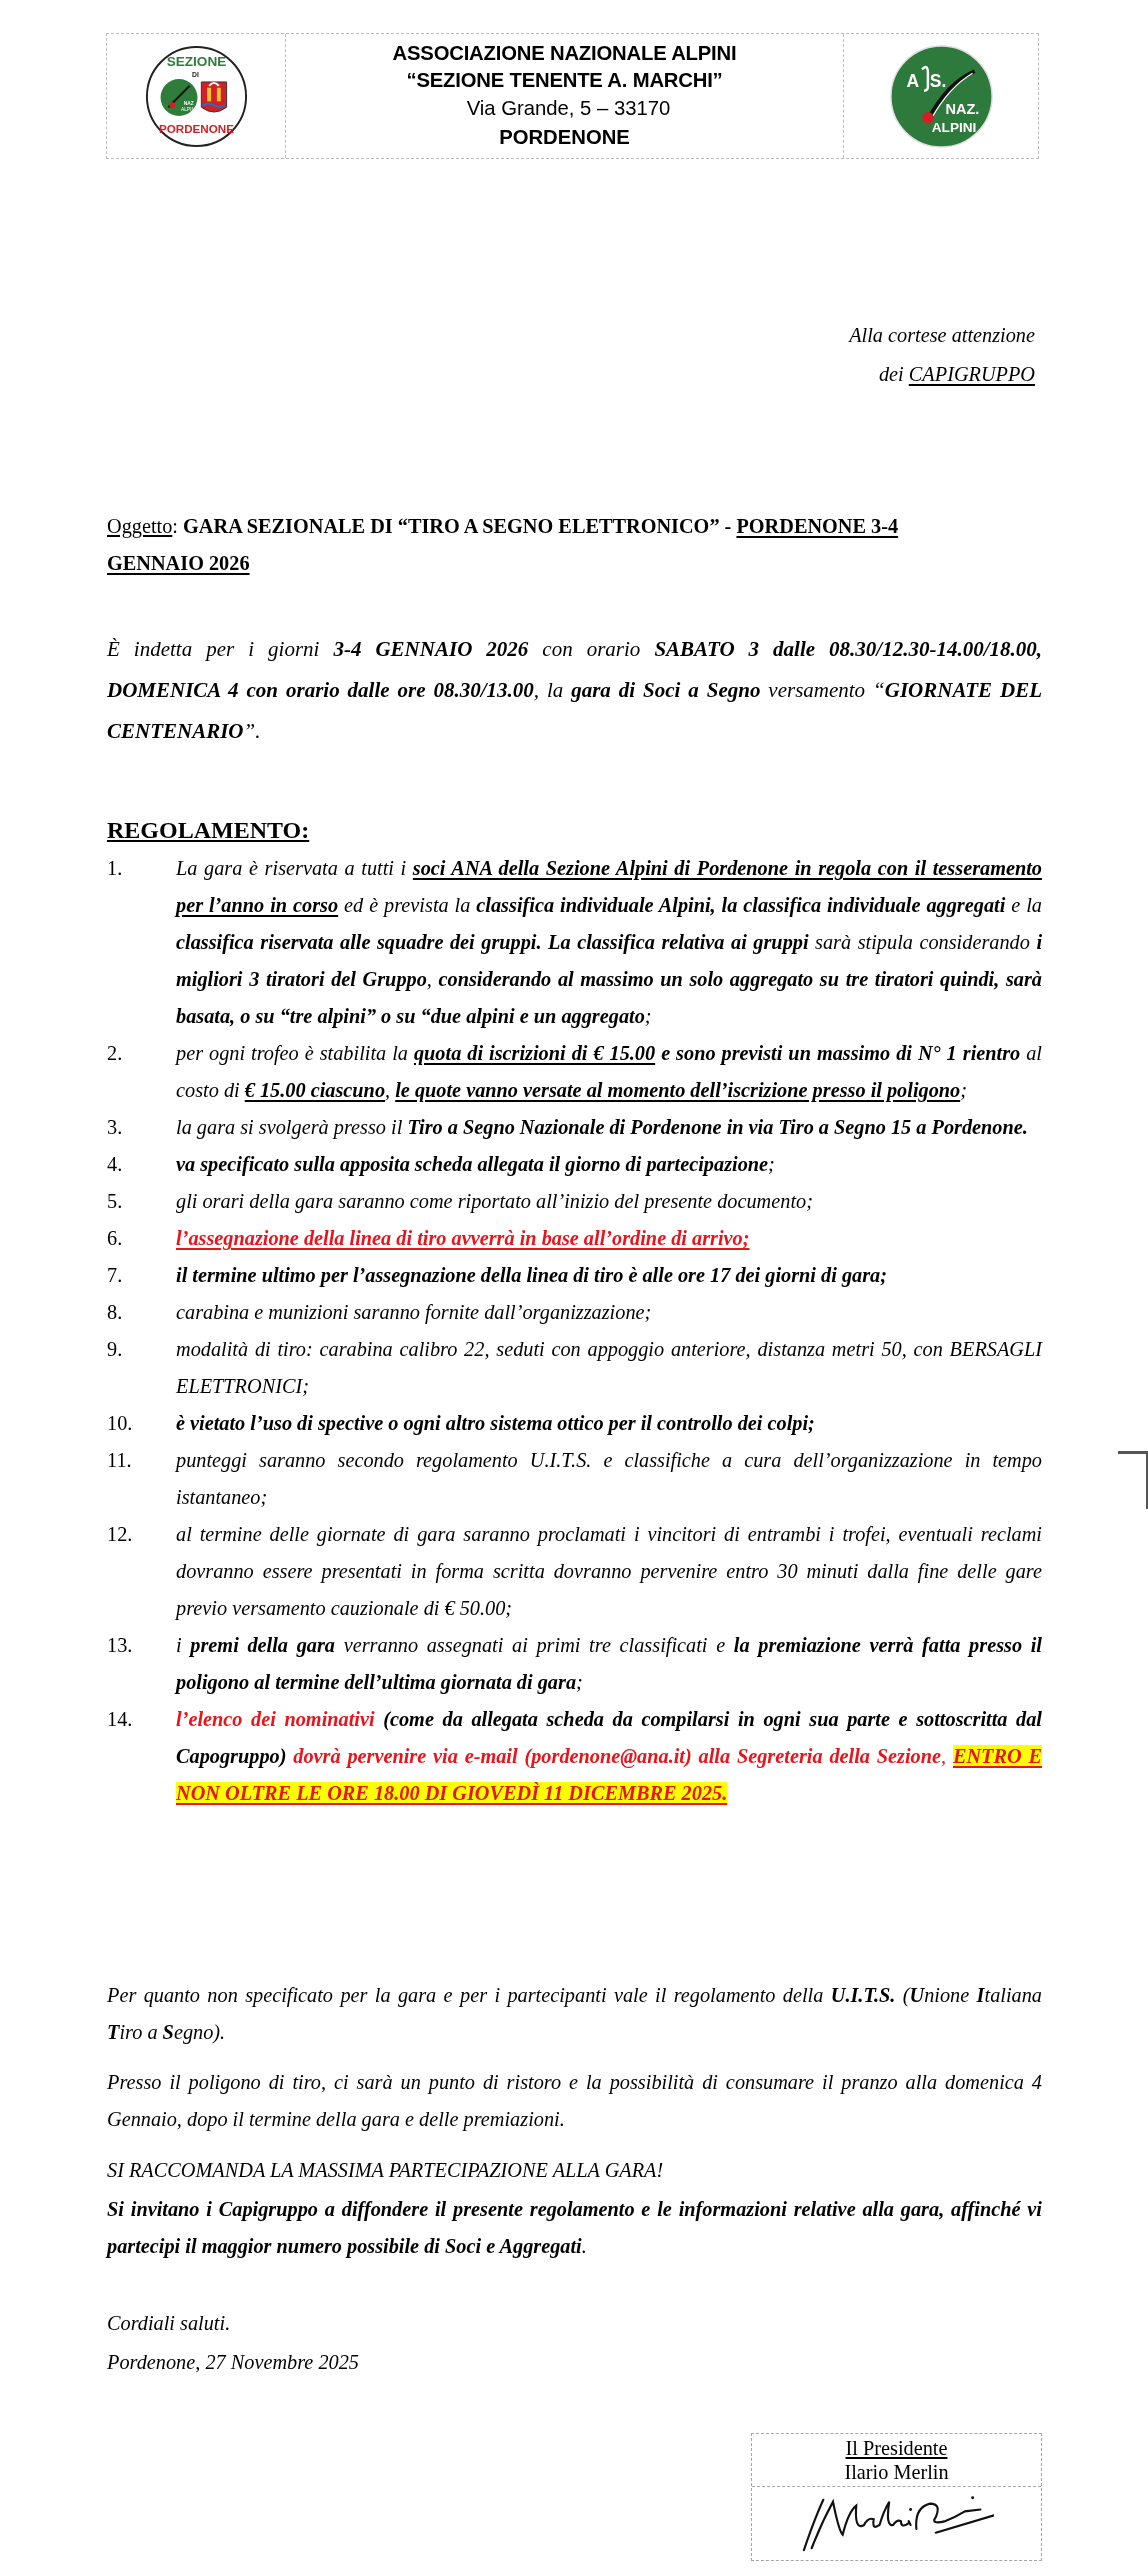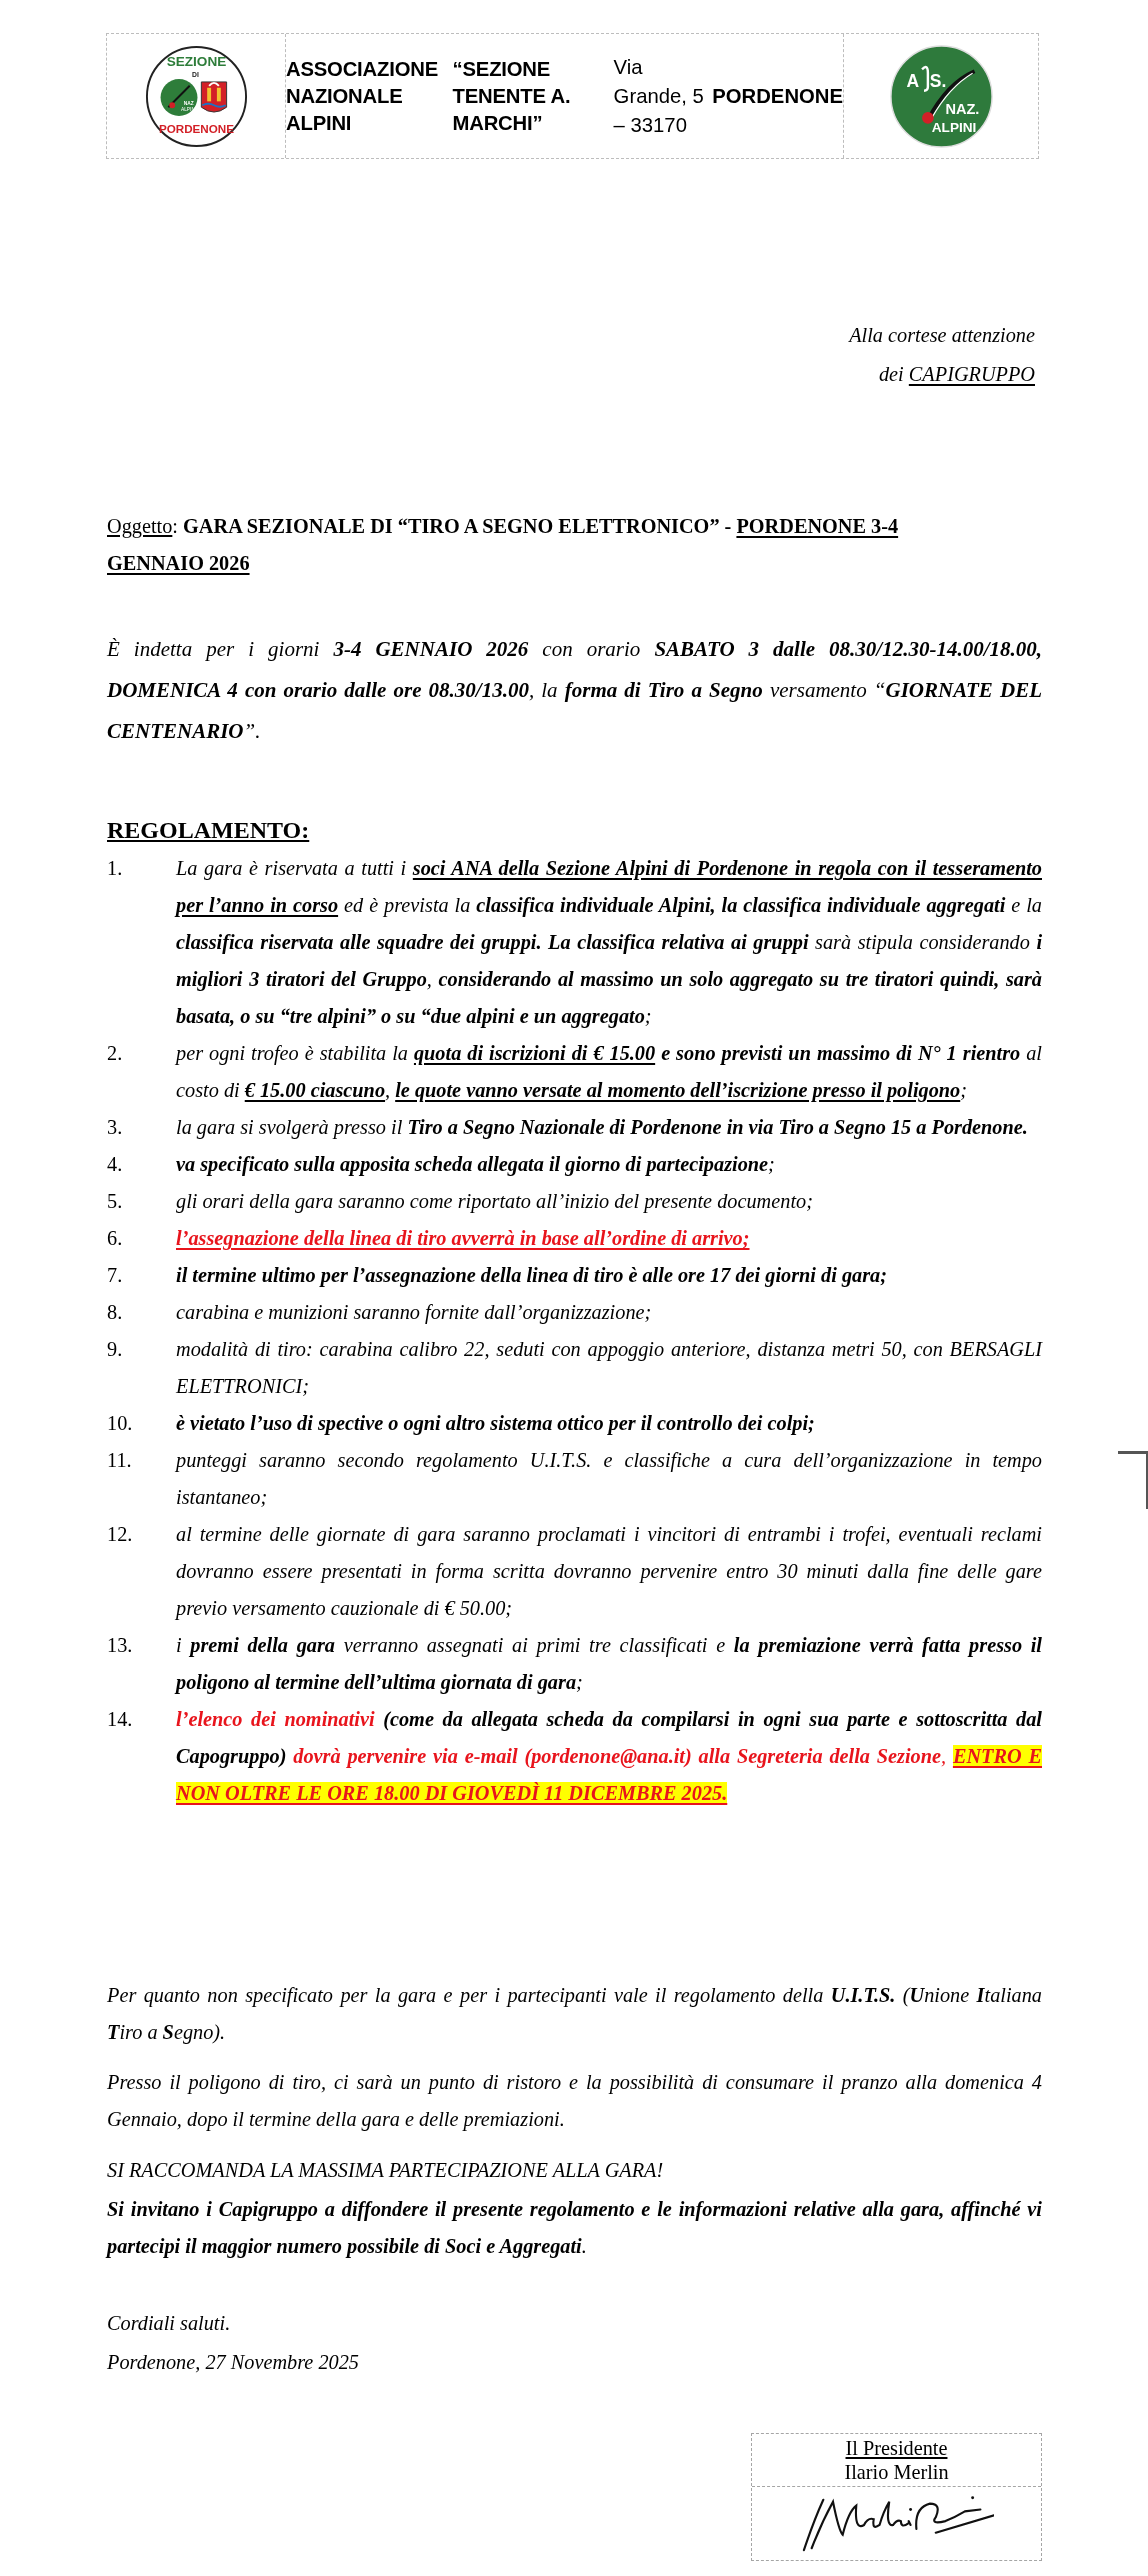--- a/index.html
+++ b/index.html
@@ -5,21 +5,21 @@
   html, body { margin: 0; padding: 0; background: #ffffff; }
   body { width: 1149px; height: 2576px; position: relative; overflow: hidden;
          font-family: "Liberation Serif", "DejaVu Serif", serif; color: #000; }
   .page { position: absolute; left: 0; top: 0; width: 1145px; height: 2576px; }
 
   
   .hdr { position: absolute; left: 106px; top: 33px; width: 933px; height: 126px;
          border: 1px dashed #bdbdbd; box-sizing: border-box; display: flex; }
   .hdr-cell { box-sizing: border-box; height: 100%; display: flex; align-items: center; justify-content: center; }
   .hdr-left { width: 179px; border-right: 1px dashed #bdbdbd; }
-  .hdr-mid  { flex: 1; border-right: 1px dashed #bdbdbd;
+  .hdr-mid  { flex: 1; flex-direction: column; border-right: 1px dashed #bdbdbd;
               font-family: "Liberation Sans", "DejaVu Sans", sans-serif; font-weight: bold; }
   .hdr-right { width: 194px; }
   .hdr-mid .l1, .hdr-mid .l2 { font-size: 20.3px; line-height: 27px; letter-spacing: -0.2px; }
   .hdr-mid .l3 { font-size: 20.3px; line-height: 29px; font-weight: normal; margin-left: 8px; }
   .hdr-mid .l4 { font-size: 20.3px; line-height: 29px; }
 
   
   .abs { position: absolute; }
   .b { font-weight: bold; }
   .u { text-decoration: underline; text-decoration-thickness: 1.9px; text-underline-offset: 2.9px; }
@@ -97,21 +97,21 @@
   <div class="abs addressee">
     <div>Alla cortese attenzione</div>
     <div><span>dei </span><span class="u">CAPIGRUPPO</span></div>
   </div>
 
   <div class="abs subject">
     <span style="text-decoration: underline;">Oggetto</span><span>: </span><span class="b">GARA SEZIONALE DI “TIRO A SEGNO ELETTRONICO” - </span><span class="b u">PORDENONE 3-4</span><br><span class="b u">GENNAIO 2026</span>
   </div>
 
   <div class="abs intro">
-    <span>È indetta per i giorni </span><span class="b">3-4 GENNAIO 2026</span><span> con orario </span><span class="b">SABATO 3 dalle 08.30/12.30-14.00/18.00, DOMENICA 4 con orario dalle ore 08.30/13.00</span><span>, la </span><span class="b">forma di Tiro a Segno</span><span> versamento “</span><span class="b">GIORNATE DEL CENTENARIO</span><span>”.</span>
+    <span>È indetta per i giorni </span><span class="b">3-4 GENNAIO 2026</span><span> con orario </span><span class="b">SABATO 3 dalle 08.30/12.30-14.00/18.00, DOMENICA 4 con orario dalle ore 08.30/13.00</span><span>, la </span><span class="b">gara di Soci a Segno</span><span> versamento “</span><span class="b">GIORNATE DEL CENTENARIO</span><span>”.</span>
   </div>
 
   <div class="abs reg-title">REGOLAMENTO:</div>
 
   <div class="abs reg-list">
 
     <div class="reg-item">
       <span class="reg-num">1.</span>
       <span class="reg-text"><span>La gara è riservata a tutti i </span><span class="b u">soci ANA della Sezione Alpini di Pordenone in regola con il tesseramento per l’anno in corso</span><span> ed è prevista la </span><span class="b">classifica individuale Alpini, la classifica individuale aggregati</span><span> e la </span><span class="b">classifica riservata alle squadre dei gruppi. La classifica relativa ai gruppi</span><span> sarà stipula considerando </span><span class="b">i migliori 3 tiratori del Gruppo</span><span>, </span><span class="b">considerando al massimo un solo aggregato su tre tiratori quindi, sarà basata, o su “tre alpini” o su “due alpini e un aggregato</span><span>;</span></span>
     </div>

